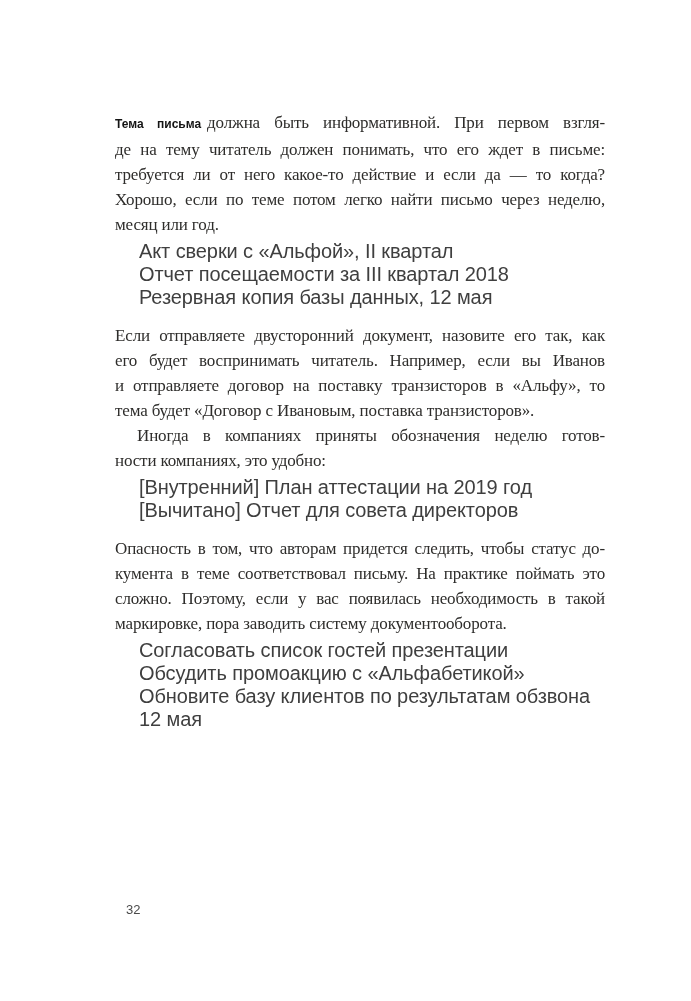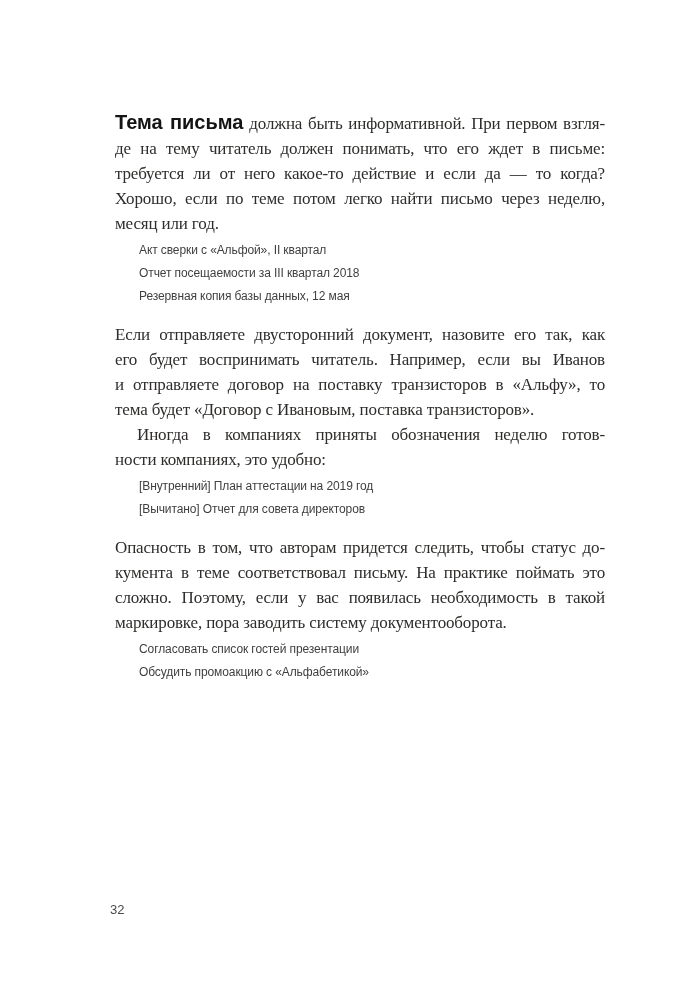--- a/index.html
+++ b/index.html
@@ -38,42 +38,42 @@
     text-align-last: left;
   }
   .line.indent {
     text-indent: 22px;
   }
   .gap {
     margin-top: 14px;
   }
   .example {
     font-family: "Liberation Sans", sans-serif;
-    font-size: 12px;
+    font-size: 20px;
     line-height: 23px;
     letter-spacing: -0.1px;
     color: var(--example-color, #3f3f3f);
     margin-left: 24px;
     margin-top: 3px;
     margin-bottom: 2px;
   }
   .example .line {
     text-align: left;
   }
   .lead {
     font-family: "Liberation Sans", sans-serif;
     font-weight: bold;
-    font-size: 20px;
+    font-size: 12px;
     letter-spacing: 0;
     color: var(--lead-color, #141414);
     margin-right: 6px;
   }
   .pagenum {
     position: absolute;
-    left: 110px;
+    left: 126px;
     top: 902px;
     font-family: "Liberation Sans", sans-serif;
     font-size: 13px;
     color: var(--pagenum-color, #4a4a4a);
   }
 </style>
 </head>
 <body>
 
 <div class="page">
@@ -106,16 +106,17 @@
       </div>
       <div class="para gap">
         <div class="line">Опасность в том, что авторам придется следить, чтобы статус до-</div>
         <div class="line">кумента в теме соответствовал письму. На практике поймать это</div>
         <div class="line">сложно. Поэтому, если у вас появилась необходимость в такой</div>
         <div class="line last">маркировке, пора заводить систему документооборота.</div>
       </div>
       <div class="example">
         <div class="line">Согласовать список гостей презентации</div>
         <div class="line">Обсудить промоакцию с «Альфабетикой»</div>
+        <div class="line">Обновите базу клиентов по результатам обзвона 12 мая</div>
       </div>
     </main>
   <span class="pagenum">32</span>
 </div>
 
 </body></html>

